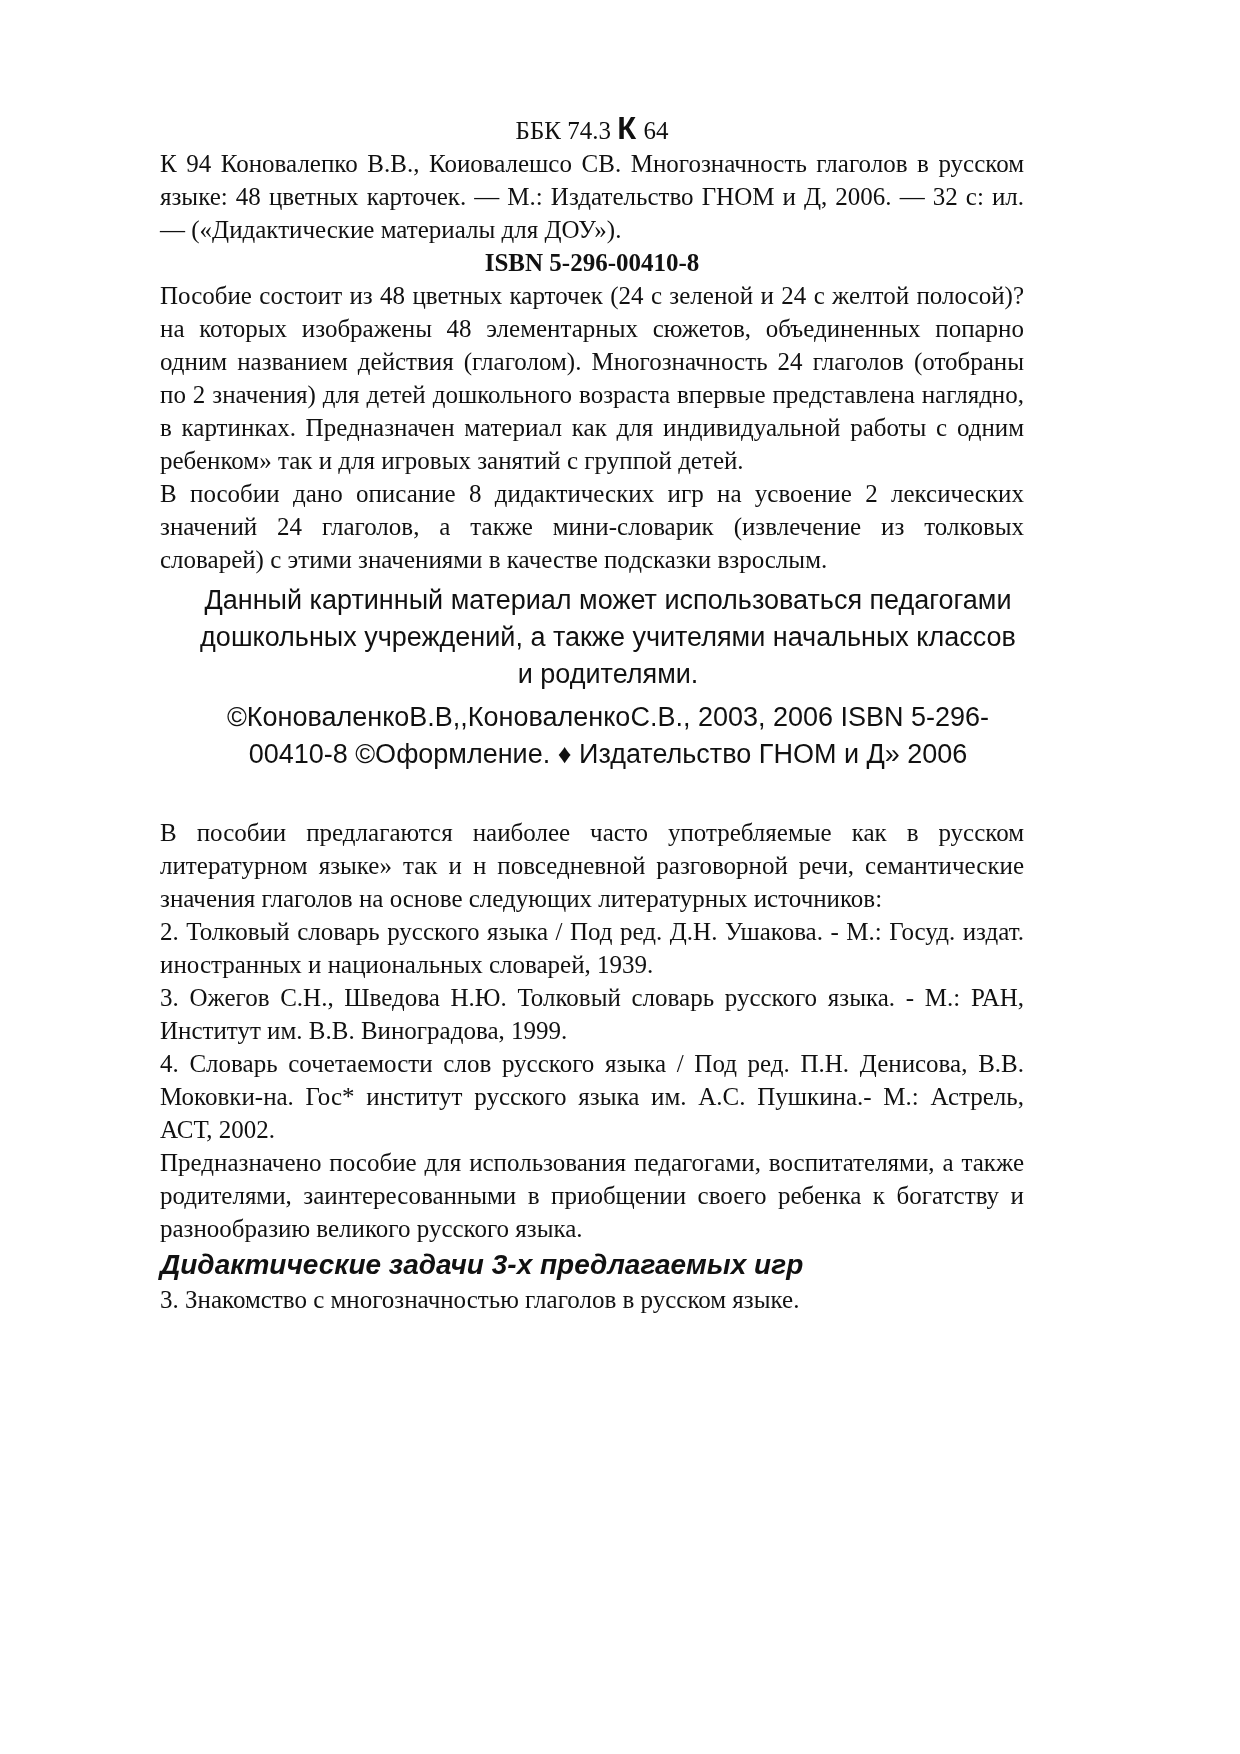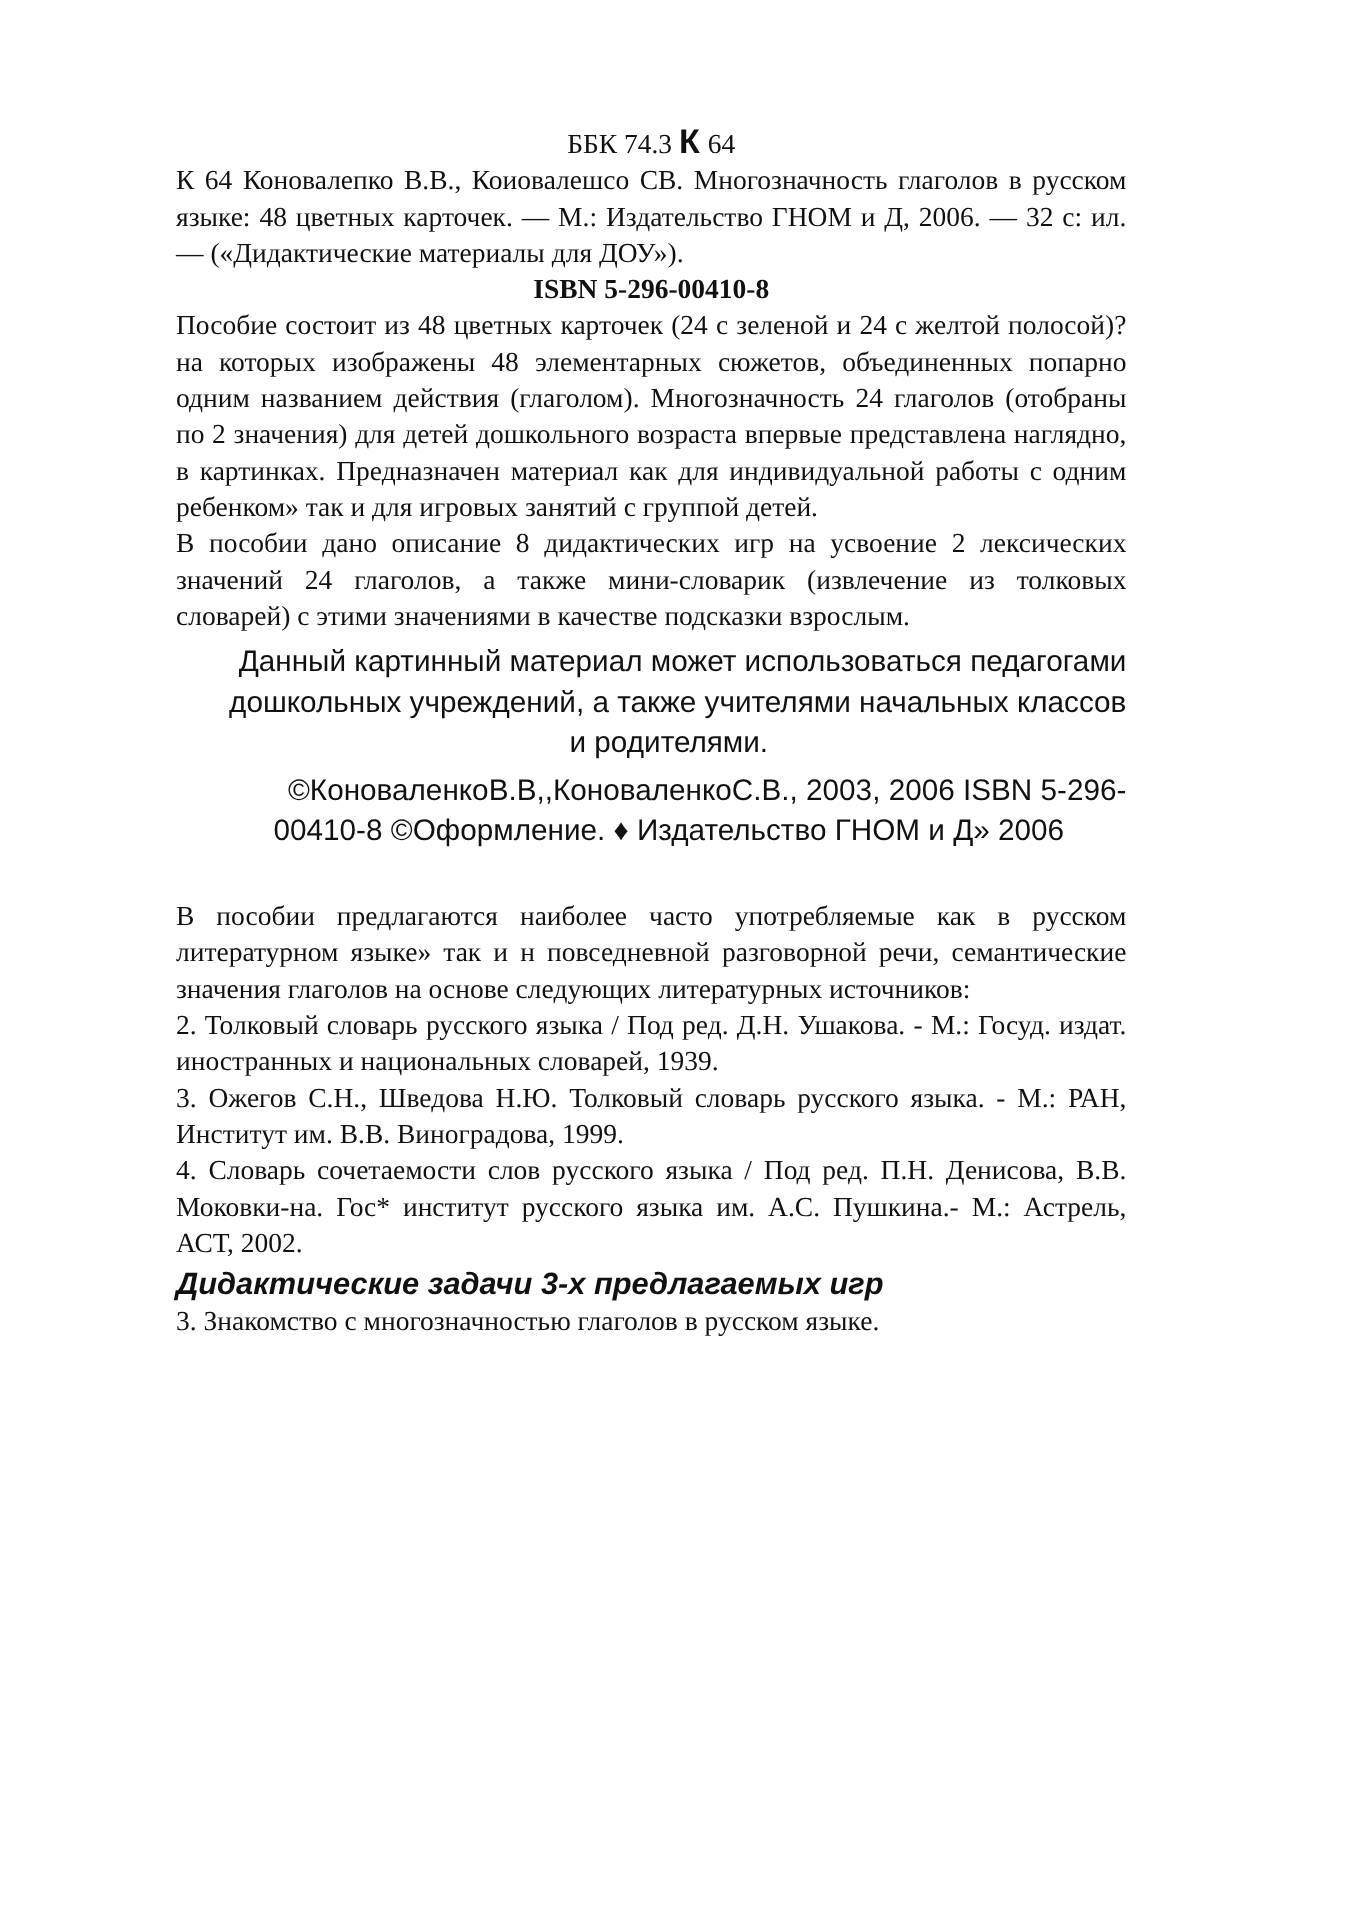--- a/index.html
+++ b/index.html
@@ -39,21 +39,21 @@
     letter-spacing: 1px;
   }
   .isbn-line {
     text-align: center;
     font-weight: bold;
   }
   .centered-sans {
     font-family: "Liberation Sans", sans-serif;
     font-size: 27px;
     line-height: 37px;
-    text-align: right;
+    text-align: center;
     text-align-last: center;
     margin-left: 32px;
   }
   .usage-note { margin-top: 6px; }
   .copyright { margin-top: 6px; }
   .sources-intro { margin-top: 43px; }
   .tasks-heading {
     font-family: "Liberation Sans", sans-serif;
     font-size: 28px;
     line-height: 36px;
@@ -68,36 +68,37 @@
 <body>
 
 <div class="page">
 
   <p class="bbk-line">
     <span>ББК 74.3</span>
     <span class="bbk-letter">К</span>
     <span>64</span>
   </p>
 
-  <p>К 64 Коновалепко В.В., Коиовалешсо СВ. Многозначность глаголов в русском языке: 48 цветных карточек. — М.: Издательство ГНОМ и Д, 2006. — 32 с: ил. — («Дидактические материалы для ДОУ»).</p>
+  <p>К 94 Коновалепко В.В., Коиовалешсо СВ. Многозначность глаголов в русском языке: 48 цветных карточек. — М.: Издательство ГНОМ и Д, 2006. — 32 с: ил. — («Дидактические материалы для ДОУ»).</p>
 
   <p class="isbn-line">ISBN 5-296-00410-8</p>
 
   <p>Пособие состоит из 48 цветных карточек (24 с зеленой и 24 с желтой полосой)? на которых изображены 48 элементарных сюжетов, объединенных попарно одним названием действия (глаголом). Многозначность 24 глаголов (отобраны по 2 значения) для детей дошкольного возраста впервые представлена наглядно, в картинках. Предназначен материал как для индивидуальной работы с одним ребенком» так и для игровых занятий с группой детей.</p>
 
   <p>В пособии дано описание 8 дидактических игр на усвоение 2 лексических значений 24 глаголов, а также мини-словарик (извлечение из толковых словарей) с этими значениями в качестве подсказки взрослым.</p>
 
   <p class="centered-sans usage-note">Данный картинный материал может использоваться педагогами дошкольных учреждений, а также учителями начальных классов и родителями.</p>
 
   <p class="centered-sans copyright">©КоноваленкоВ.В,,КоноваленкоС.В., 2003, 2006 ISBN 5-296-00410-8 ©Оформление. ♦ Издательство ГНОМ и Д» 2006</p>
 
   <p class="sources-intro">В пособии предлагаются наиболее часто употребляемые как в русском литературном языке» так и н повседневной разговорной речи, семантические значения глаголов на основе следующих литературных источников:</p>
 
   <p>2. Толковый словарь русского языка / Под ред. Д.Н. Ушакова. - М.: Госуд. издат. иностранных и национальных словарей, 1939.</p>
   <p>3. Ожегов С.Н., Шведова Н.Ю. Толковый словарь русского языка. - М.: РАН, Институт им. В.В. Виноградова, 1999.</p>
   <p>4. Словарь сочетаемости слов русского языка / Под ред. П.Н. Денисова, В.В. Моковки-на. Гос* институт русского языка им. А.С. Пушкина.- М.: Астрель, АСТ, 2002.</p>
 
+  <p>Предназначено пособие для использования педагогами, воспитателями, а также родителями, заинтересованными в приобщении своего ребенка к богатству и разнообразию великого русского языка.</p>
 
   <p class="tasks-heading">Дидактические задачи 3-х предлагаемых игр</p>
 
   <p class="task-line">3. Знакомство с многозначностью глаголов в русском языке.</p>
 
 </div>
 
 </body></html>

